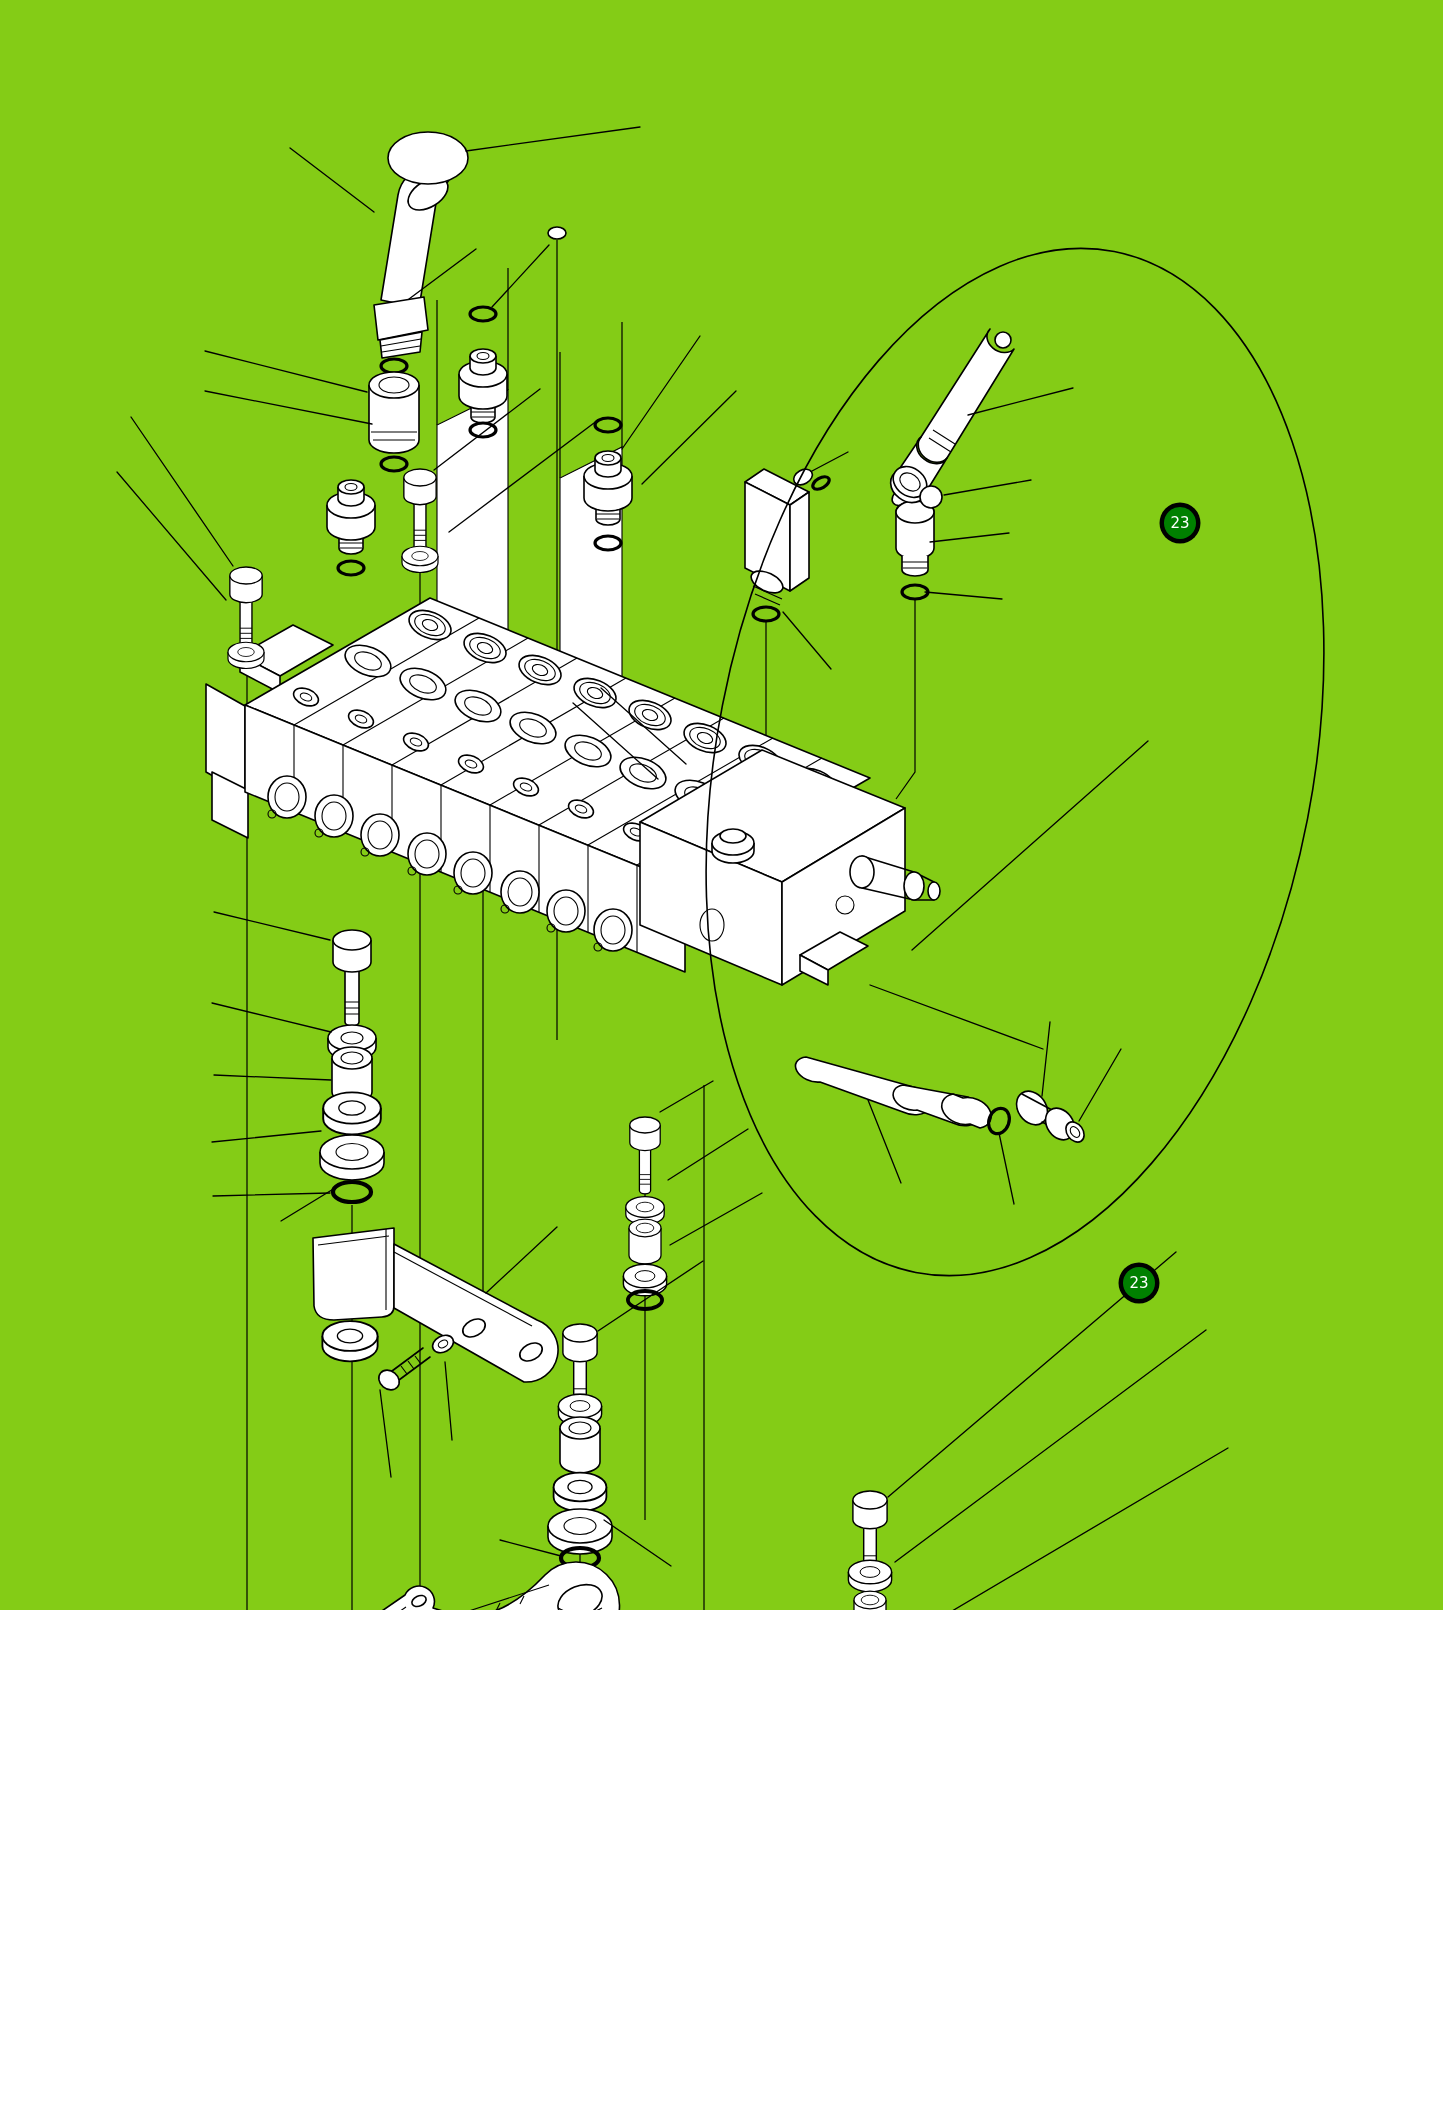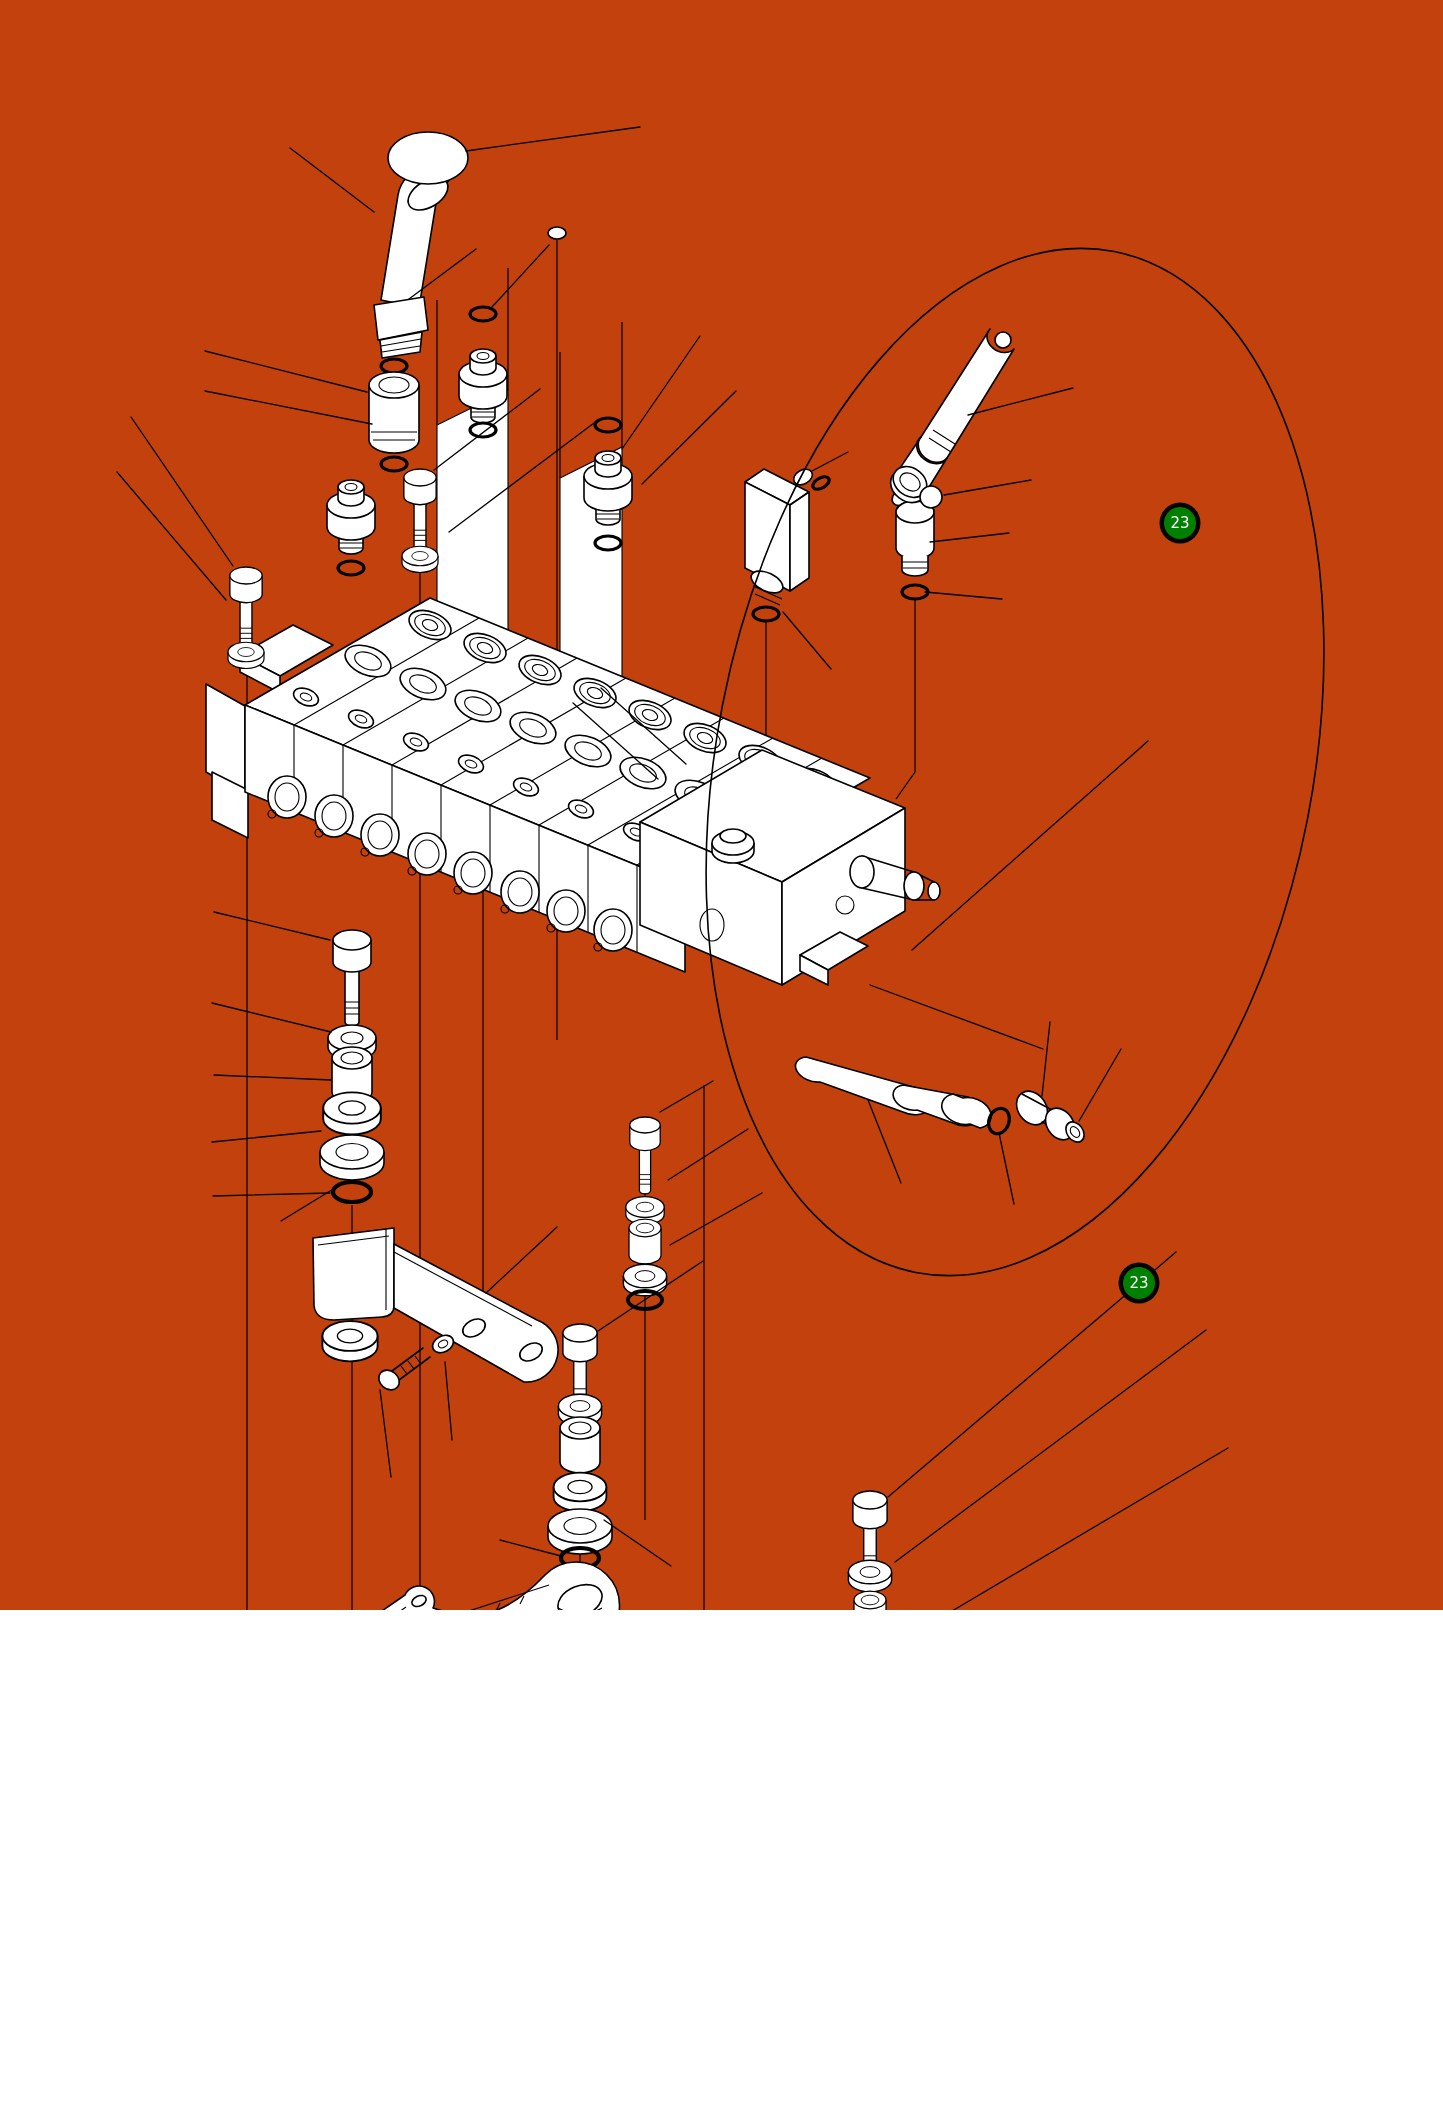--- a/index.html
+++ b/index.html
@@ -1,16 +1,16 @@
 <!DOCTYPE html>
 <html><head>
 <meta charset="utf-8">
 <style>
   html,body{margin:0;padding:0;background:#fff;}
-  #stage{width:1443px;height:1610px;position:relative;background:#c2410c;}
+  #stage{width:1443px;height:1610px;position:relative;background:#84cc16;}
   svg{display:block;}
   .s {stroke:#000;fill:none;stroke-width:1.6;stroke-linecap:round;stroke-linejoin:round}
   .f {stroke:#000;fill:#fff;stroke-width:1.6;stroke-linejoin:round}
   .t {stroke:#000;fill:none;stroke-width:1.1}
   .tf{stroke:#000;fill:#fff;stroke-width:1.1}
   .o {stroke:#000;fill:none;stroke-width:4.2}
   .o2{stroke:#000;fill:none;stroke-width:3.2}
   .ldr{stroke:#000;fill:none;stroke-width:1.3;stroke-linecap:round}
   .prj{stroke:#000;fill:none;stroke-width:1.2}
   .badge-text{font-family:"DejaVu Sans","Liberation Sans",sans-serif;font-size:15px;}

